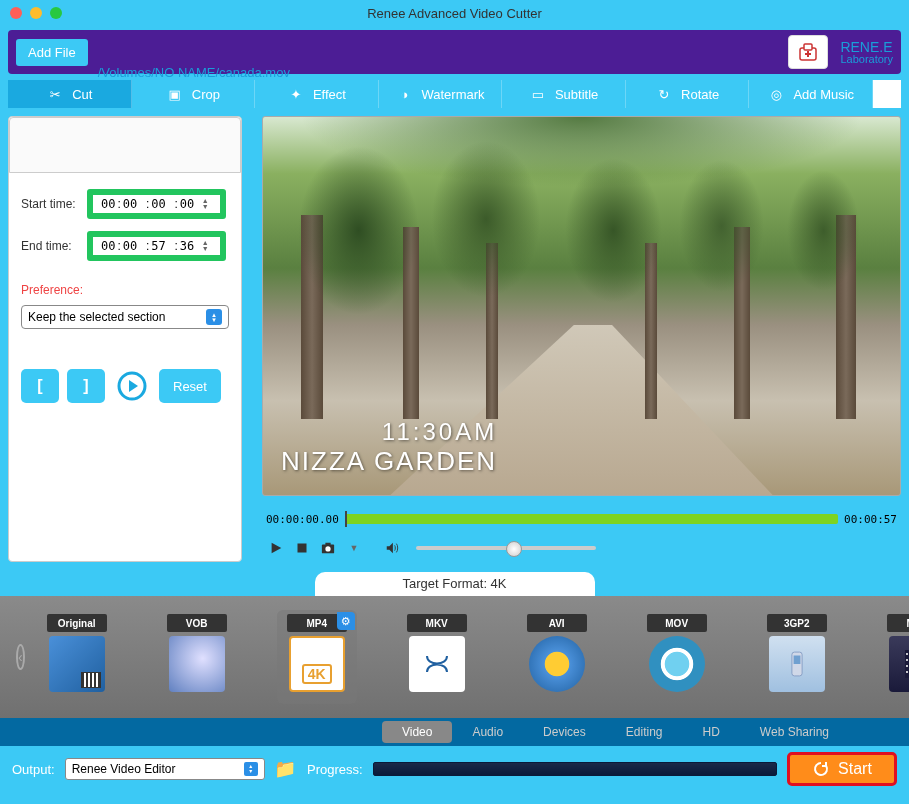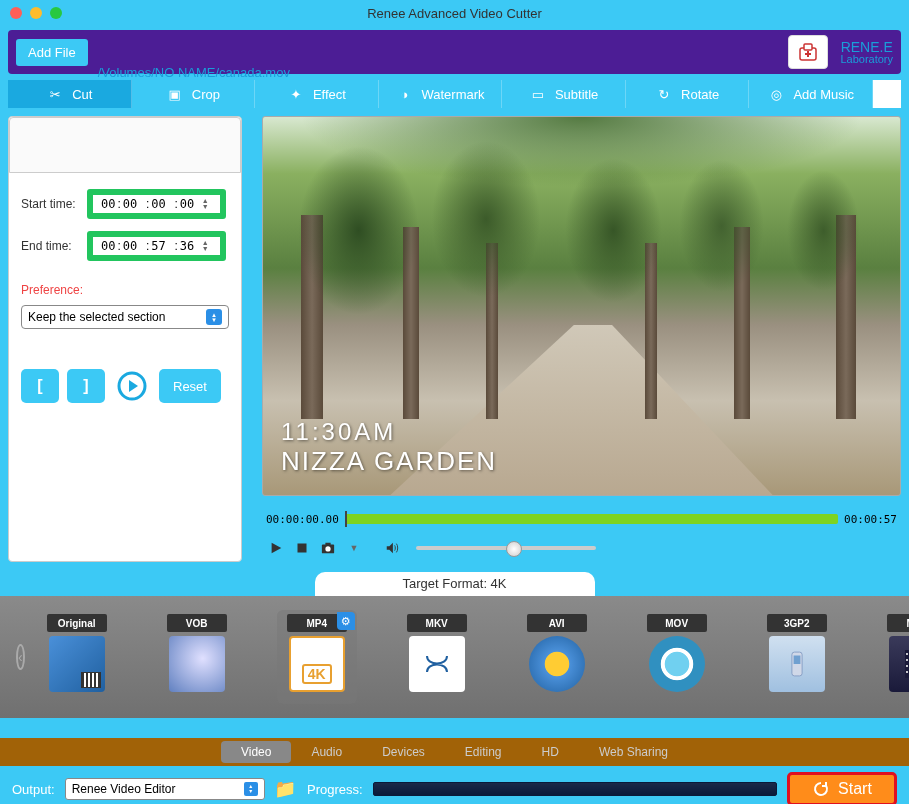--- a/index.html
+++ b/index.html
@@ -9,21 +9,21 @@
 .traffic-lights { display: flex; gap: 8px; }
 .traffic-lights span { width: 12px; height: 12px; border-radius: 50%; display: inline-block; }
 .tl-red { background: #ff5f57; }
 .tl-yellow { background: #febc2e; }
 .tl-green { background: #28c840; }
 .title { position: absolute; left: 0; right: 0; text-align: center; font-size: 13px; color: #333; }
 
 .topbar { margin: 4px 8px 0 8px; background: #4c1d95; border-radius: 4px; height: 44px; display: flex; align-items: center; padding: 0 8px; gap: 10px; }
 .add-file-btn { background: #3cc9f5; color: #fff; border: none; padding: 6px 12px; border-radius: 3px; font-size: 13px; cursor: pointer; }
 .filepath { color: #1a9dd9; font-size: 13px; margin-top: 41px; }
-.logo-area { margin-left: auto; display: flex; align-items: center; gap: 12px; text-align: center; }
+.logo-area { margin-left: auto; display: flex; align-items: center; gap: 12px; }
 .logo-box { width: 40px; height: 34px; background: #fff; border: 1px solid #ddd; border-radius: 4px; display: flex; align-items: center; justify-content: center; }
 .logo-box svg { width: 24px; height: 24px; }
 .logo-text { font-family: "Comic Sans MS", cursive; color: #1a9dd9; font-size: 14px; line-height: 1; }
 .logo-text .sub { font-size: 11px; }
 
 .toolbar { margin: 6px 8px 0 8px; display: flex; height: 28px; }
 .toolbar-item { flex: 1; display: flex; align-items: center; justify-content: center; gap: 8px; color: #fff; font-size: 13px; cursor: pointer; border-right: 1px solid rgba(255,255,255,0.25); background: #3cc9f5; }
 .toolbar-item.active { background: #1aa9e0; }
 .toolbar-item .ticon { width: 18px; height: 18px; display: inline-flex; align-items: center; justify-content: center; }
 .toolbar-end { width: 28px; background: #fff; }
@@ -57,21 +57,21 @@
   radial-gradient(ellipse 100px 140px at 15% 50%, rgba(40,70,30,0.9), transparent 60%),
   radial-gradient(ellipse 90px 130px at 35% 45%, rgba(50,80,35,0.85), transparent 60%),
   radial-gradient(ellipse 80px 120px at 55% 50%, rgba(45,75,32,0.85), transparent 60%),
   radial-gradient(ellipse 70px 110px at 72% 48%, rgba(55,85,40,0.8), transparent 60%),
   radial-gradient(ellipse 60px 100px at 88% 50%, rgba(50,80,35,0.8), transparent 60%),
   radial-gradient(ellipse 400px 100px at 50% 0%, rgba(70,110,50,0.9), transparent 70%); }
 .tree-trunks { position: absolute; top: 20%; left: 0; right: 0; height: 60%; }
 .trunk { position: absolute; background: linear-gradient(to right, #5a4a3a, #7a6a5a, #5a4a3a); bottom: 0; }
 .path { position: absolute; bottom: 0; left: 20%; right: 20%; height: 45%; background: linear-gradient(to top, #b8a890, #d0c8b8); clip-path: polygon(0 100%, 100% 100%, 58% 0, 48% 0); }
 .overlay-text { position: absolute; left: 18px; bottom: 18px; color: #fff; font-family: Georgia, serif; text-shadow: 1px 1px 3px rgba(0,0,0,0.5); }
-.overlay-text .time { font-size: 24px; letter-spacing: 3px; }
+.overlay-text .time { font-size: 24px; letter-spacing: 3px; text-align: right; }
 .overlay-text .place { font-size: 26px; letter-spacing: 2px; }
 
 .timeline { height: 30px; display: flex; align-items: center; gap: 6px; margin-top: 8px; padding: 0 4px; }
 .timeline .tc { font-size: 11px; font-family: monospace; }
 .timeline .bar { flex: 1; height: 10px; background: #7ed321; border-radius: 2px; position: relative; }
 .timeline .bar::before { content: ""; position: absolute; left: 0; top: -3px; width: 2px; height: 16px; background: #444; }
 
 .controls { height: 28px; display: flex; align-items: center; gap: 10px; padding: 0 6px; }
 .controls .cbtn { width: 16px; height: 16px; cursor: pointer; color: #333; display: flex; align-items: center; justify-content: center; }
 .vol-slider { flex: 0 0 180px; height: 4px; background: #ccc; border-radius: 2px; position: relative; margin-left: 6px; }
@@ -91,21 +91,21 @@
 .ficon.original::after { content: ""; position: absolute; right: 4px; bottom: 4px; width: 18px; height: 14px; background: repeating-linear-gradient(to right, #333 0 2px, #fff 2px 4px); border: 1px solid #333; }
 .ficon.vob { background: radial-gradient(circle at 60% 40%, #e0e0ff, #6080c0); }
 .ficon.mp4 { border: 2px solid #e8a030; color: #e8a030; font-weight: bold; }
 .ficon.mp4::after { content: "4K"; position: absolute; bottom: 6px; font-size: 14px; border: 2px solid #e8a030; padding: 0 4px; border-radius: 3px; }
 .ficon.mkv { color: #2060a0; font-size: 8px; }
 .ficon.avi { background: radial-gradient(circle, #ffcc33 30%, #4a90d9 32%, #2060a0); border-radius: 50%; }
 .ficon.mov { background: radial-gradient(circle, #70d0f0 30%, #fff 32% 40%, #3090c0 42%); border-radius: 50%; }
 .ficon.gp2 { background: linear-gradient(#d0e0f0, #a0c0e0); }
 .ficon.mp4b { background: linear-gradient(#3a3a5a, #1a1a3a); }
 
-.cat-tabs { background: #a16207; height: 28px; display: flex; align-items: center; justify-content: center; padding: 0 60px; margin-top: 20px; }
+.cat-tabs { background: #0369a1; height: 28px; display: flex; align-items: center; justify-content: flex-end; padding: 0 60px; }
 .cat-tab { color: #ccc; font-size: 12px; padding: 4px 20px; cursor: pointer; border-radius: 4px; }
 .cat-tab.active { background: #888; color: #fff; }
 
 .bottom-bar { height: 46px; display: flex; align-items: center; padding: 0 12px; gap: 10px; }
 .bottom-bar label { color: #fff; font-size: 13px; }
 .output-select { width: 200px; height: 22px; border: 1px solid #888; border-radius: 3px; background: #fff; font-size: 12px; padding: 0 6px; display: flex; align-items: center; justify-content: space-between; cursor: pointer; }
 .output-select .sel-btn2 { width: 14px; height: 14px; background: #2b8fe6; border-radius: 2px; display: flex; flex-direction: column; align-items: center; justify-content: center; }
 .output-select .sel-btn2::before { content: "▴"; color: #fff; font-size: 6px; line-height: 5px; }
 .output-select .sel-btn2::after { content: "▾"; color: #fff; font-size: 6px; line-height: 5px; }
 .folder-icon { color: #f5a623; font-size: 18px; cursor: pointer; }

